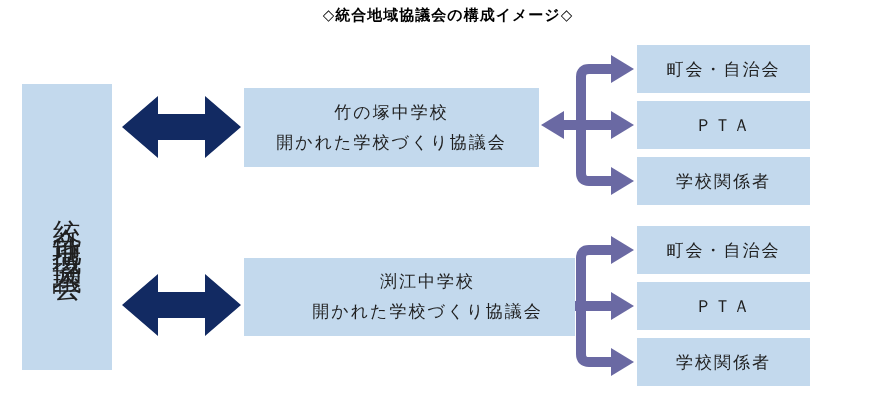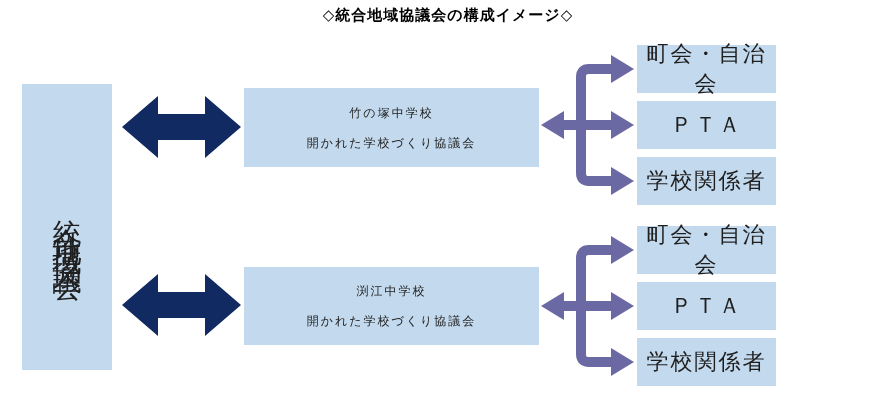--- a/index.html
+++ b/index.html
@@ -36,30 +36,30 @@
     writing-mode: vertical-rl;
     text-orientation: upright;
     font-size: 29px;
     letter-spacing: 9px;
     line-height: 1;
     color: var(--text, #1f1f1f);
   }
   .school {
     left: 244px; width: 295px;
     flex-direction: column;
-    font-size: 12px;
+    font-size: 17px;
     letter-spacing: 2px;
     line-height: 30px;
     text-align: center;
   }
   .school-1 { top: 88px; height: 79px; }
-  .school-2 { top: 267px; height: 78px; }
+  .school-2 { top: 258px; height: 78px; padding-left: 36px; }
   .member {
-    left: 637px; width: 139px; height: 48px;
-    font-size: 22px;
+    left: 637px; width: 173px; height: 48px;
+    font-size: 17px;
     letter-spacing: 2px;
     text-align: center;
   }
   .m-a { top: 45px; }
   .m-b { top: 101px; }
   .m-c { top: 157px; }
   .m-d { top: 226px; }
   .m-e { top: 282px; }
   .m-f { top: 338px; }
   svg.connector-layer {

